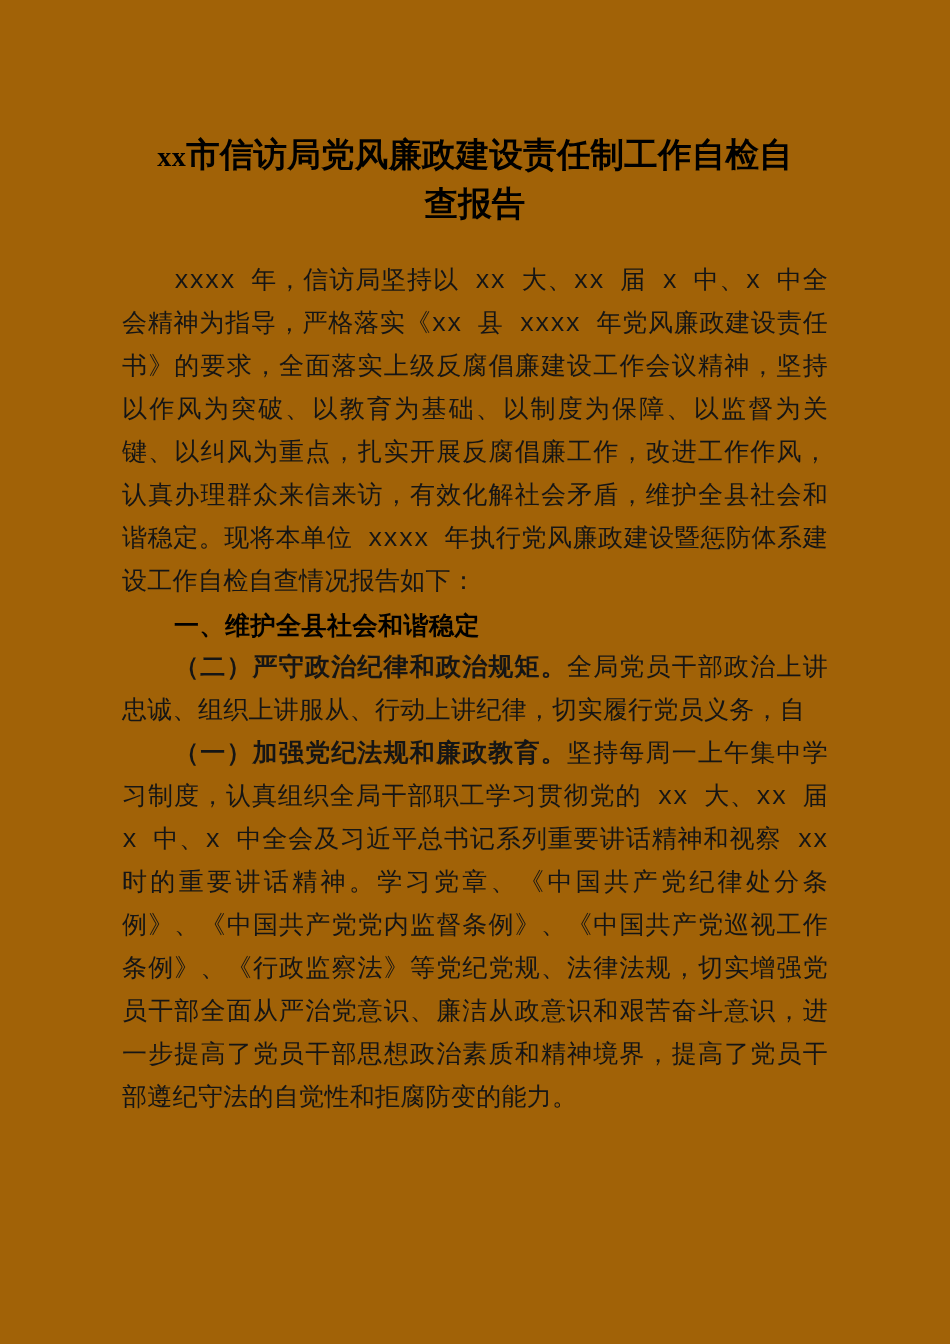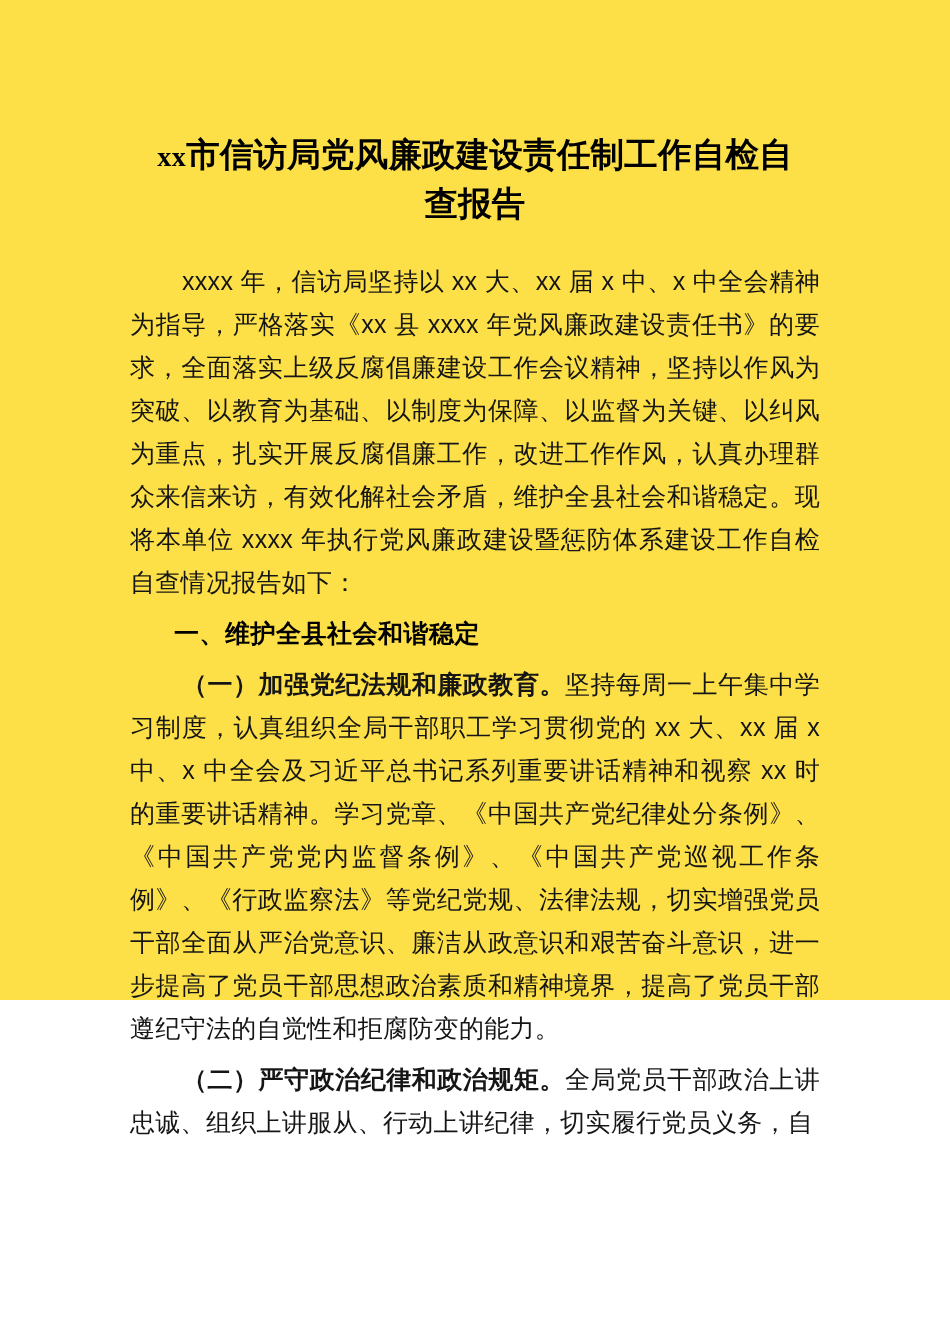--- a/index.html
+++ b/index.html
@@ -11,24 +11,24 @@
     width: 950px;
     height: 1344px;
     overflow: hidden;
     font-family: "Liberation Serif", "DejaVu Serif", serif;
     color: #000000;
     -webkit-font-smoothing: antialiased;
   }
   .page {
     position: relative;
     width: 950px;
-    height: 1000px;
+    height: 1344px;
     box-sizing: border-box;
     padding: 0;
-    background: #fde047;
+    background: #a16207;
   }
   .content {
     position: absolute;
     left: 122px;
     top: 0;
     width: 706px;
   }
   
   .doc-title {
     margin: 0;
@@ -45,22 +45,22 @@
     font-family: "Liberation Serif", "DejaVu Serif", serif;
     font-weight: 700;
     font-size: 28px;
     letter-spacing: 0.5px;
   }
   
   .body-block {
     margin-top: 33px;
   }
   p.para {
-    margin: 8px;
-    font-family: Liberation Sans, sans-serif;
+    margin: 0;
+    font-family: Liberation Mono, monospace;
     font-weight: 400;
     font-size: 25px;
     line-height: 43px;
     text-align: justify;
     text-justify: inter-ideograph;
     text-indent: 52px;
     color: #151515;
     letter-spacing: 0.3px;
   }
   p.para .lead {
@@ -88,19 +88,19 @@
       <span class="lat">xx</span><span>市信访局党风廉政建设责任制工作自检自</span><br>
       <span>查报告</span>
     </h1>
 
     <div class="body-block">
 
       <p class="para">xxxx 年，信访局坚持以 xx 大、xx 届 x 中、x 中全会精神为指导，严格落实《xx 县 xxxx 年党风廉政建设责任书》的要求，全面落实上级反腐倡廉建设工作会议精神，坚持以作风为突破、以教育为基础、以制度为保障、以监督为关键、以纠风为重点，扎实开展反腐倡廉工作，改进工作作风，认真办理群众来信来访，有效化解社会矛盾，维护全县社会和谐稳定。现将本单位 xxxx 年执行党风廉政建设暨惩防体系建设工作自检自查情况报告如下：</p>
 
       <h2 class="section-heading">一、维护全县社会和谐稳定</h2>
 
+      <p class="para"><span class="lead">（二）严守政治纪律和政治规矩。</span><span>全局党员干部政治上讲忠诚、组织上讲服从、行动上讲纪律，切实履行党员义务，自</span></p>
+
       <p class="para"><span class="lead">（一）加强党纪法规和廉政教育。</span><span>坚持每周一上午集中学习制度，认真组织全局干部职工学习贯彻党的 xx 大、xx 届 x 中、x 中全会及习近平总书记系列重要讲话精神和视察 xx 时的重要讲话精神。学习党章、《中国共产党纪律处分条例》、《中国共产党党内监督条例》、《中国共产党巡视工作条例》、《行政监察法》等党纪党规、法律法规，切实增强党员干部全面从严治党意识、廉洁从政意识和艰苦奋斗意识，进一步提高了党员干部思想政治素质和精神境界，提高了党员干部遵纪守法的自觉性和拒腐防变的能力。</span></p>
-
-      <p class="para"><span class="lead">（二）严守政治纪律和政治规矩。</span><span>全局党员干部政治上讲忠诚、组织上讲服从、行动上讲纪律，切实履行党员义务，自</span></p>
 
     </div>
   </div>
 </div>
 
 </body></html>

